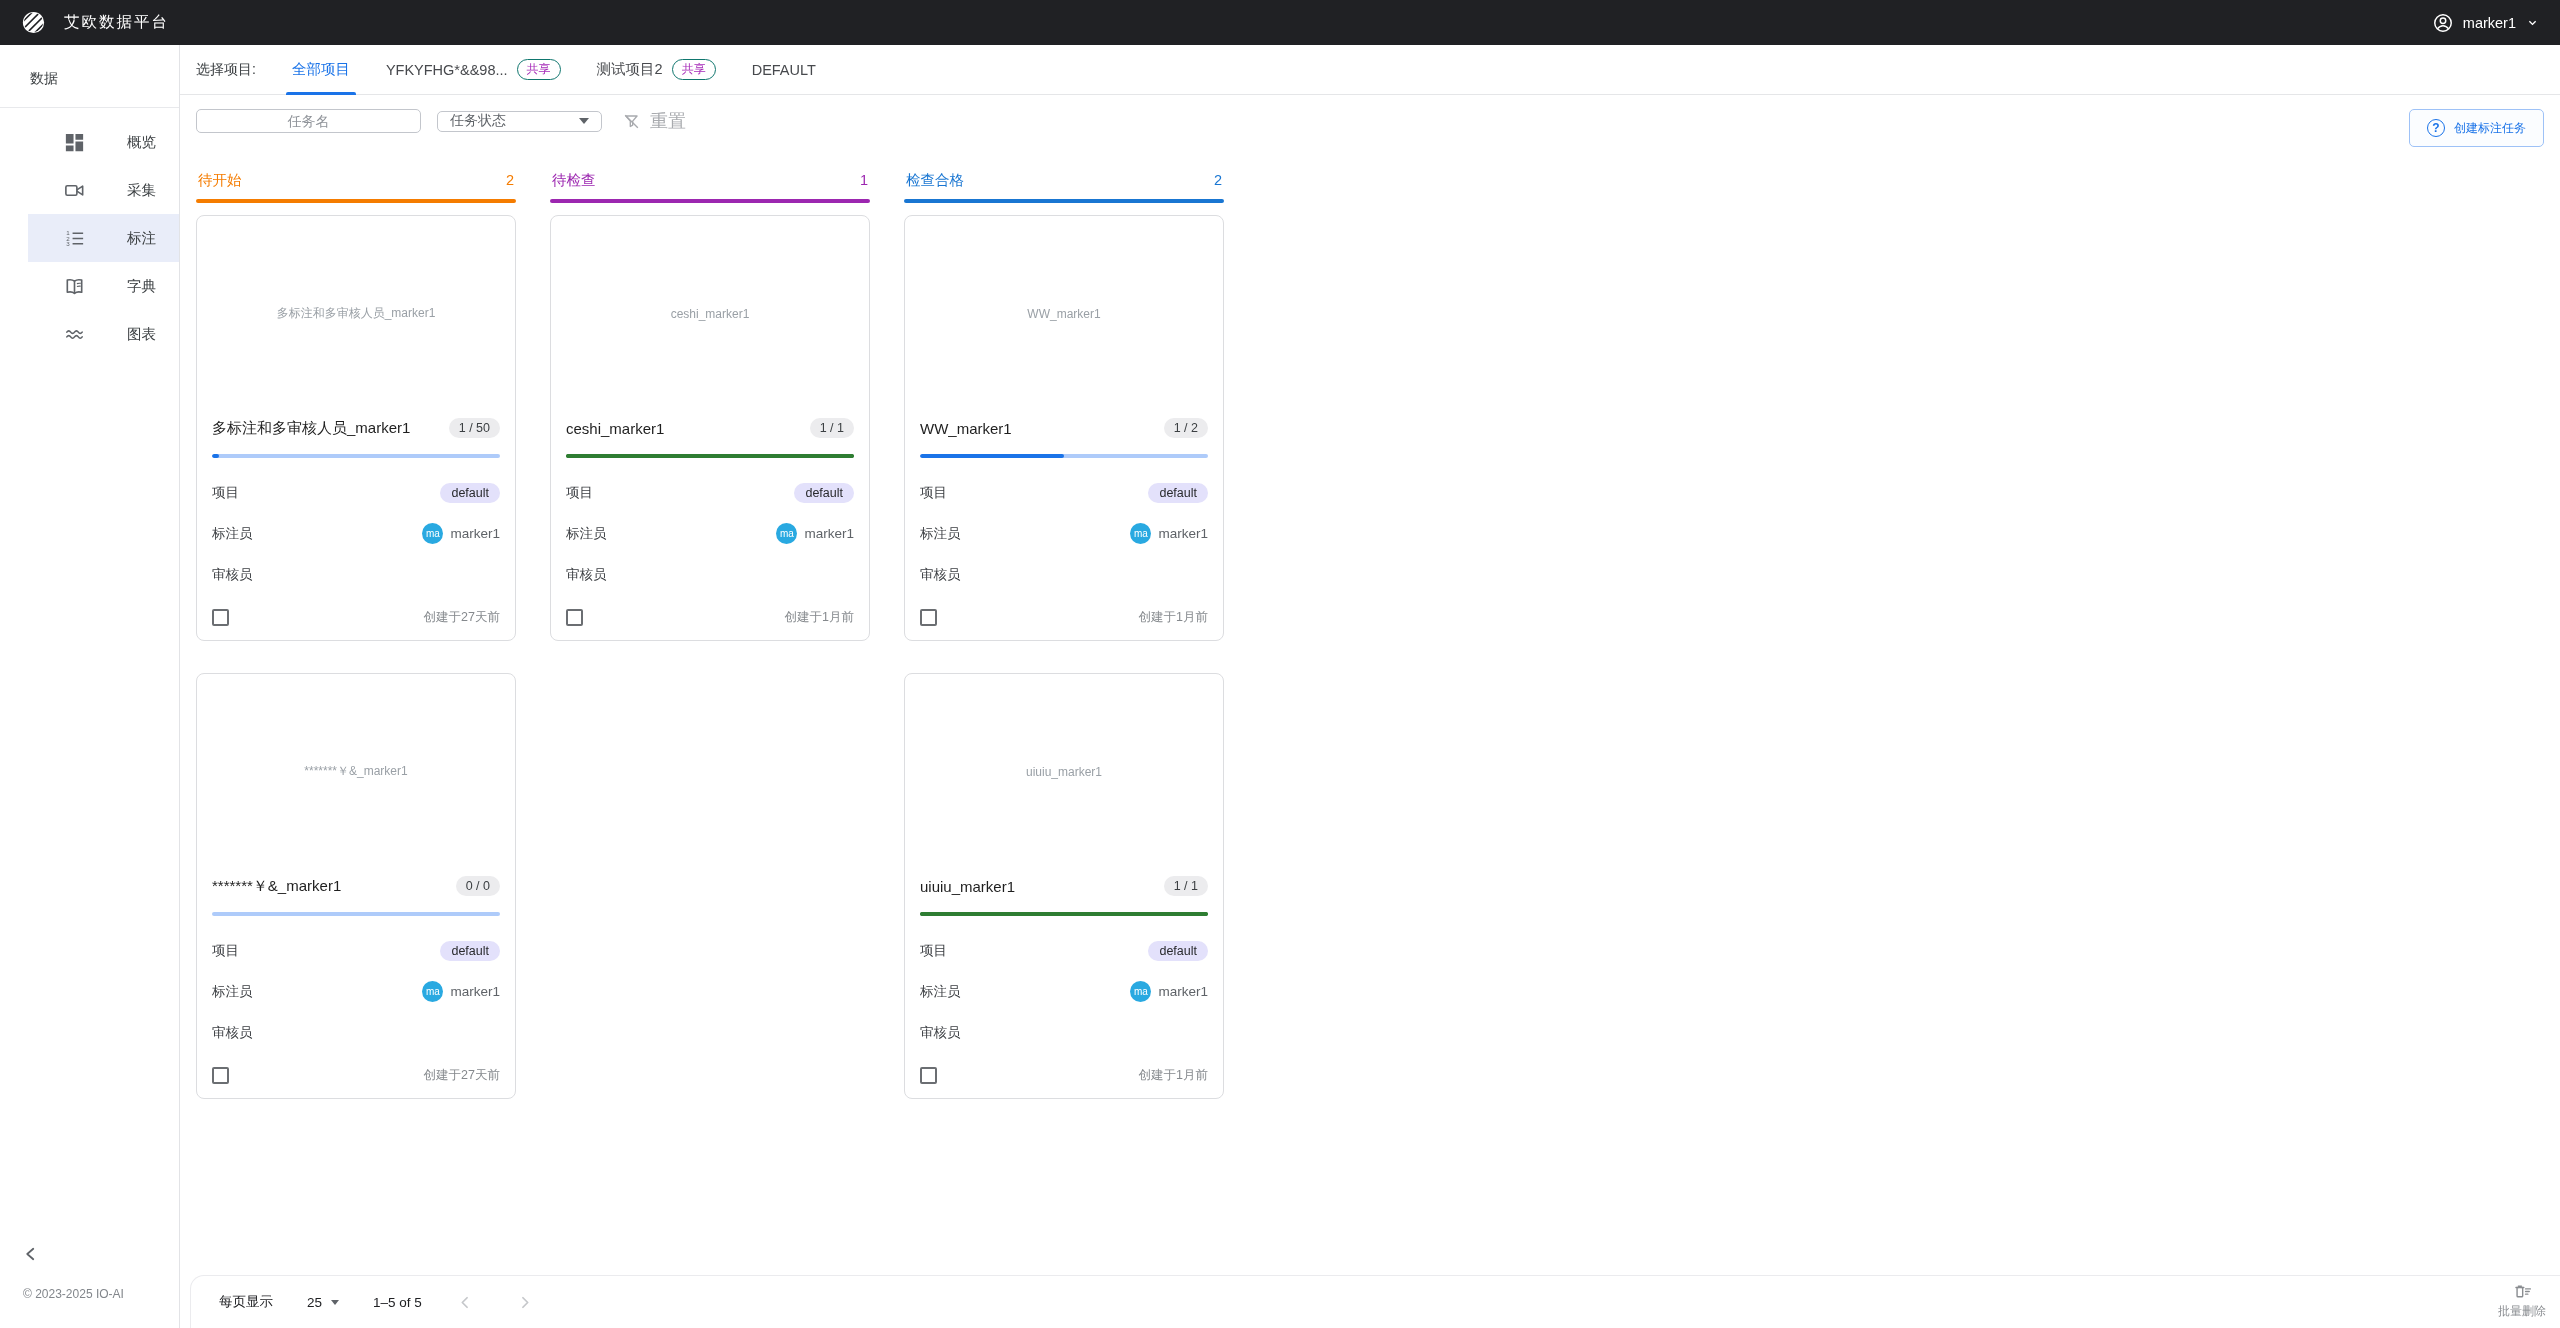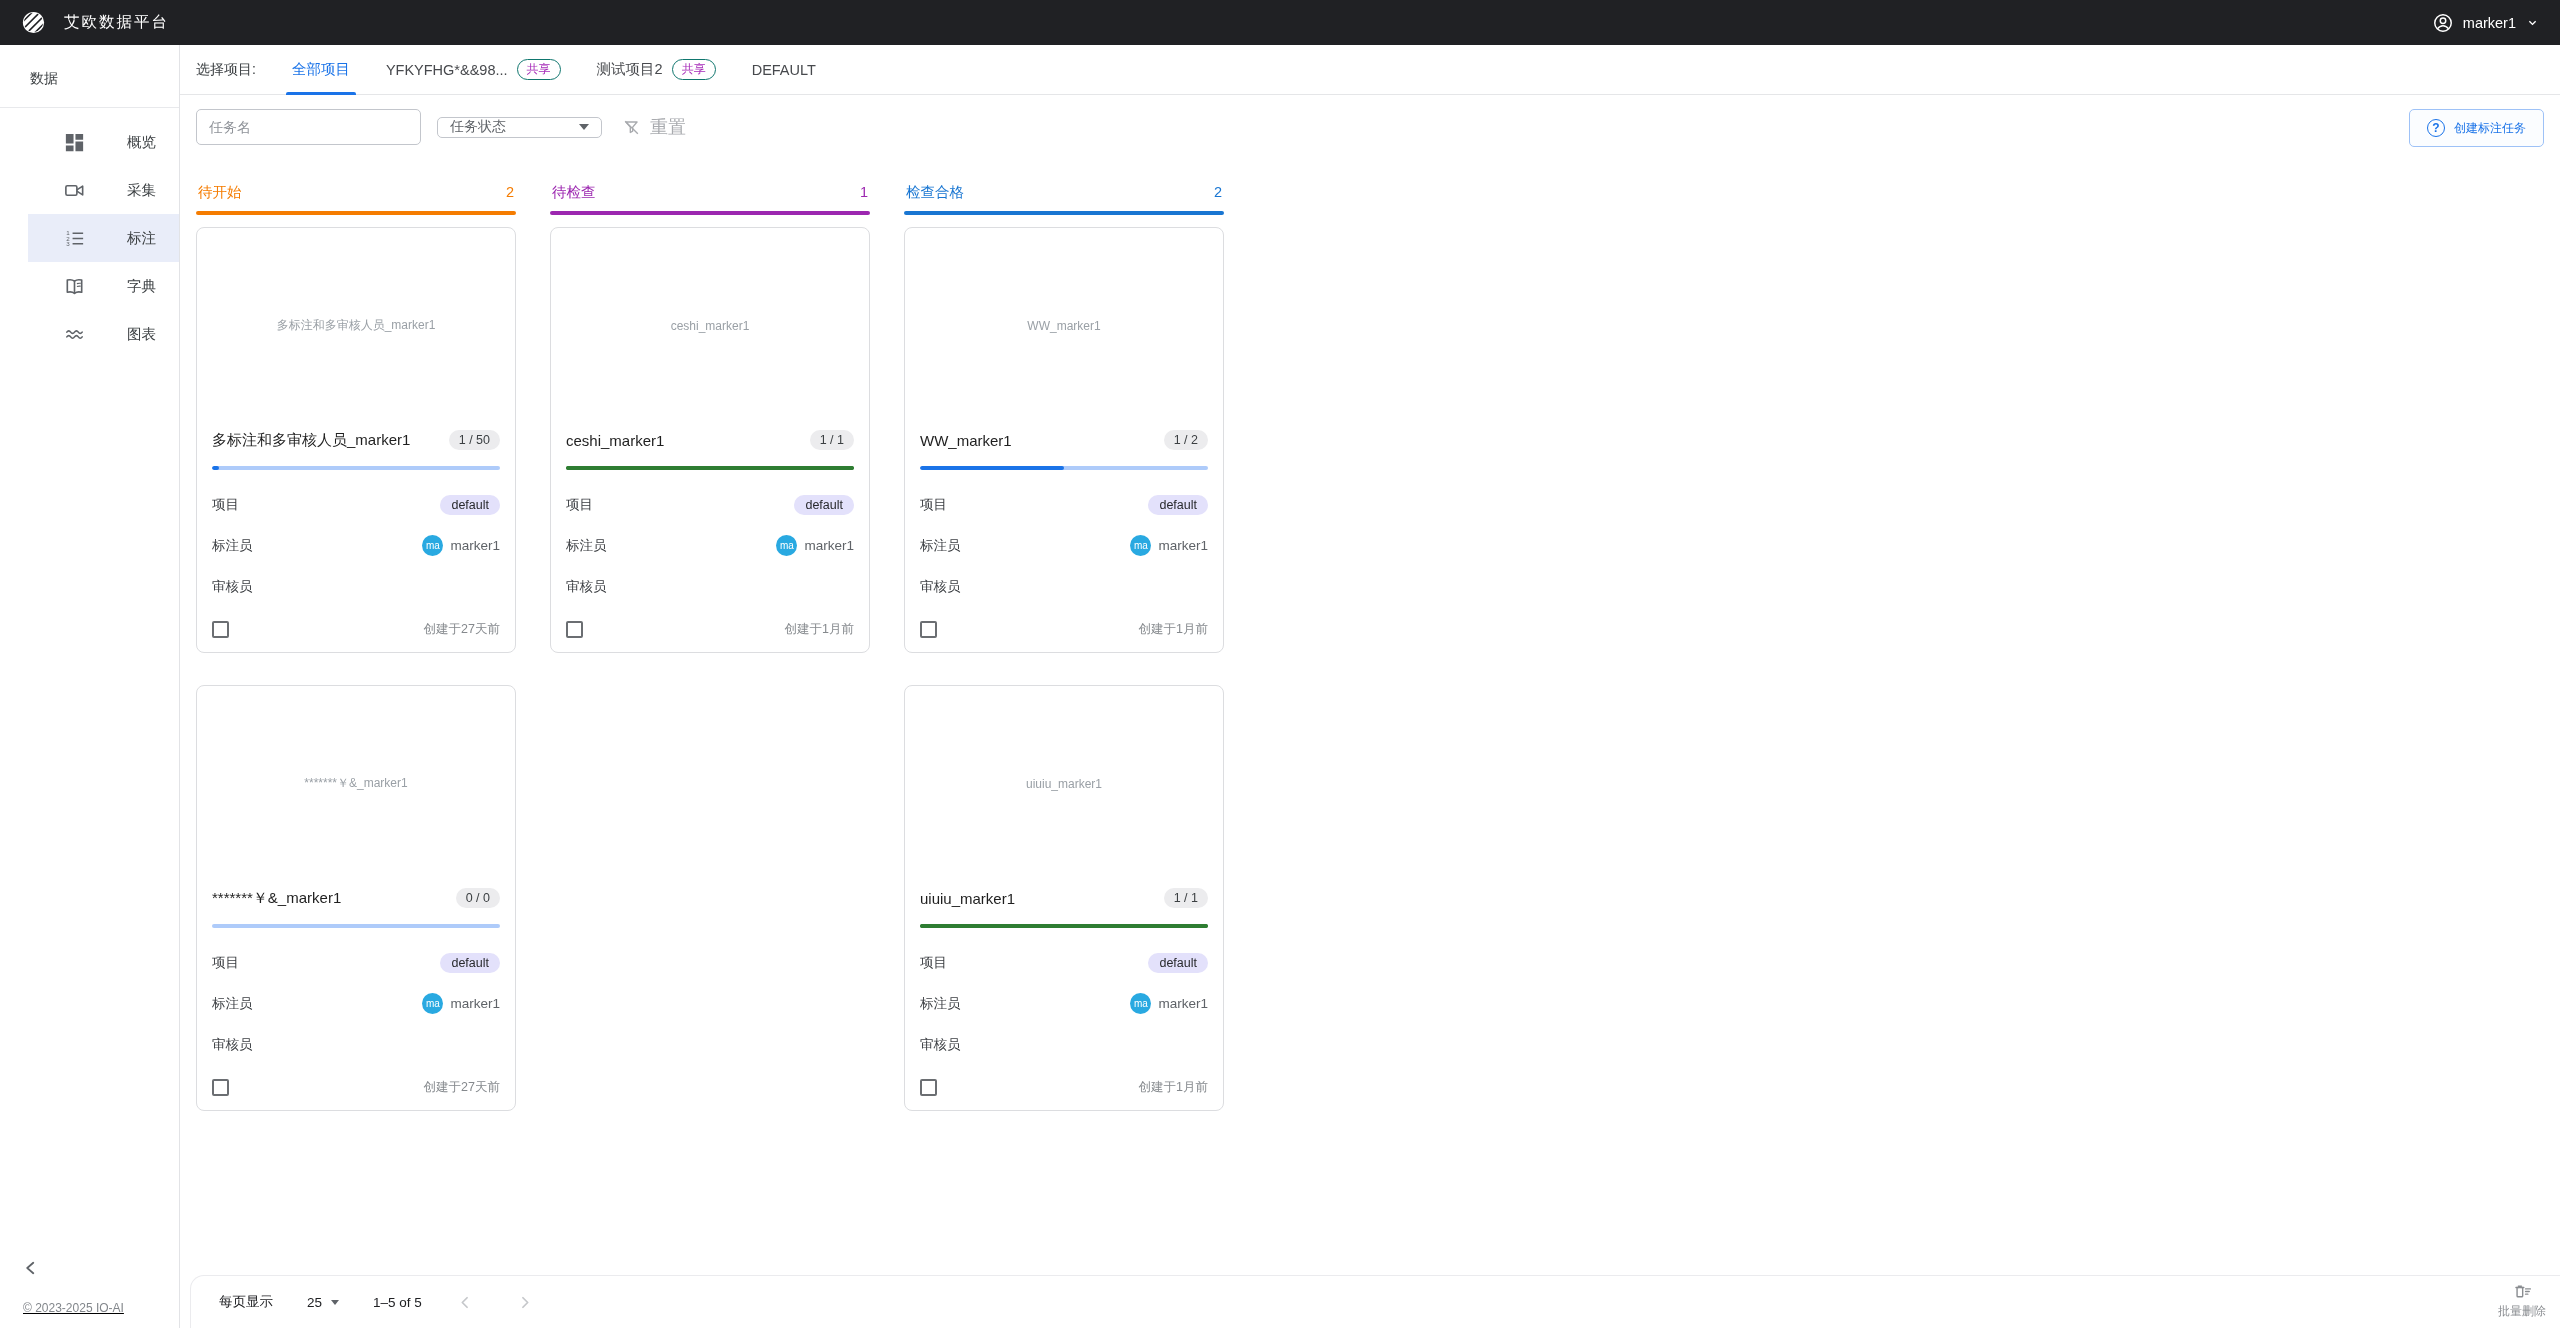--- a/index.html
+++ b/index.html
@@ -21,43 +21,43 @@
   
   .sidebar { width: 180px; flex: none; border-right: 1px solid #e2e3e6;
     display: flex; flex-direction: column; position: relative; background: #fff; }
   .section-label { padding: 25px 0 19px 30px; font-size: 14px; color: #3c4043; }
   .side-divider { height: 1px; background: #e8e9ec; }
   .nav { padding-top: 10px; }
   .nav-item { height: 48px; display: flex; align-items: center; padding-left: 35px;
     gap: 41px; font-size: 14.5px; color: #3c4043; cursor: pointer; margin-left: 28px; }
   .nav-item.active { background: #e9edf9; }
   .nav-item svg { width: 23px; height: 23px; flex: none; }
-  .sidebar-bottom { position: absolute; bottom: 0; left: 0; right: 0; text-decoration: underline; }
+  .sidebar-bottom { position: absolute; bottom: 14px; left: 0; right: 0; }
   .collapse-btn { margin: 0 0 20px 22px; width: 18px; height: 18px; cursor: pointer; }
   .copyright { padding: 0 0 13px 23px; font-size: 12px; color: #82868b; white-space: nowrap; }
 
   
   .main { flex: 1; display: flex; flex-direction: column; min-width: 0; }
 
   .tabbar { height: 50px; flex: none; border-bottom: 1px solid #e5e6e8; display: flex;
     align-items: center; padding-left: 16px; gap: 36px; }
   .tabbar-label { font-size: 14px; color: #3c4043; }
   .tab { height: 100%; display: flex; align-items: center; gap: 9px; font-size: 14.5px;
     color: #47494d; position: relative; cursor: pointer; white-space: nowrap; }
   .tab.active { color: #1a73e8; }
   .tab.active::after { content: ""; position: absolute; bottom: -1px; left: -6px; right: -6px;
     height: 3px; background: #1a73e8; border-radius: 2px 2px 0 0; }
   .badge-share { border: 1px solid #0f766e; color: #a62ab8; font-size: 12px;
     padding: 2px 9px; border-radius: 12px; line-height: 1.25; }
 
   .filterbar { display: flex; align-items: center; padding: 14px 16px 12px; gap: 16px;
     position: relative; flex: none; }
-  .text-input { width: 225px; height: 36px; border: 1px solid #c3c6cc; border-radius: 5px;
+  .text-input { width: 225px; height: 24px; border: 1px solid #c3c6cc; border-radius: 5px;
     padding: 0 12px; font-size: 14px; color: #202124; outline: none;
-    font-family: "Liberation Sans", "DejaVu Sans", sans-serif; }
+    font-family: "Liberation Sans", "DejaVu Sans", sans-serif; text-align: center; }
   .text-input::placeholder { color: #8f9399; }
   .select-box { width: 165px; height: 21px; border: 1px solid #c3c6cc; border-radius: 5px;
     display: flex; align-items: center; justify-content: space-between;
     padding: 0 12px; font-size: 14px; color: #5f6368; cursor: pointer; background: #fff; }
   .caret-down { width: 0; height: 0; border-left: 5px solid transparent;
     border-right: 5px solid transparent; border-top: 6px solid #5f6368; }
   .reset-group { display: flex; align-items: center; gap: 9px; color: #a8aaae;
     font-size: 18px; margin-left: 4px; cursor: default; justify-content: center; }
   .create-btn { position: absolute; right: 16px; top: 14px; height: 38px; display: flex;
     align-items: center; gap: 9px; padding: 0 17px; border: 1px solid #9ec2f7;

